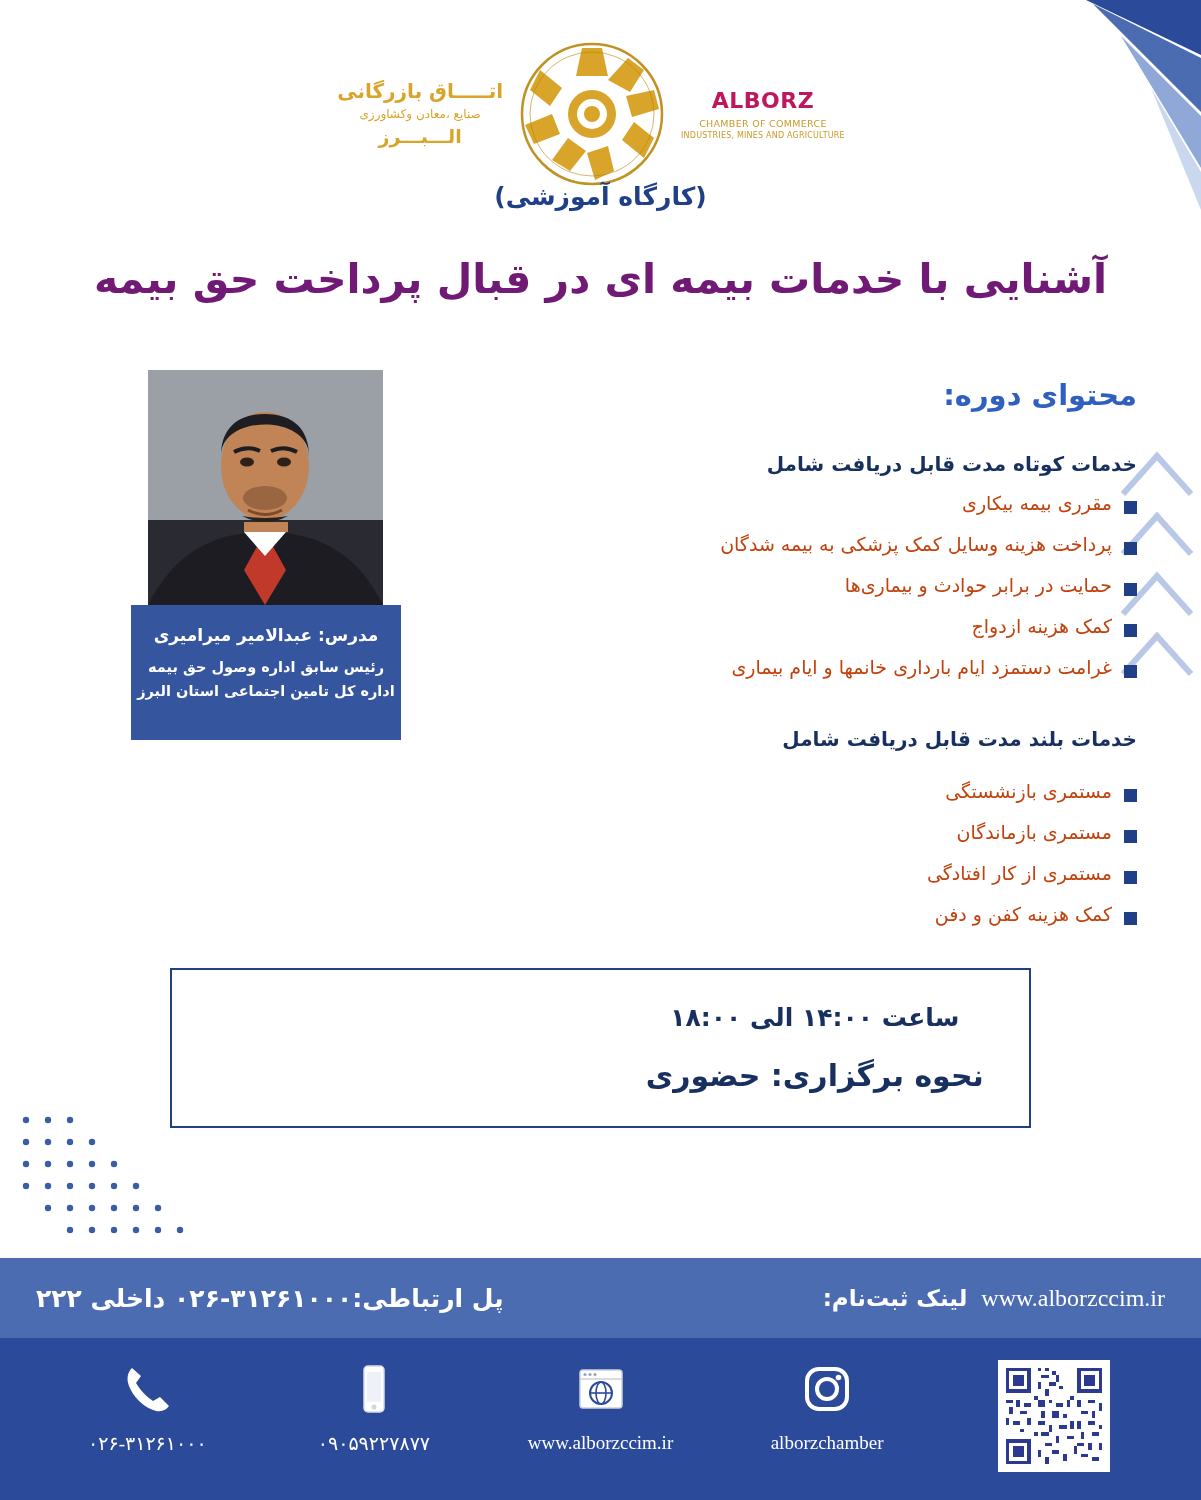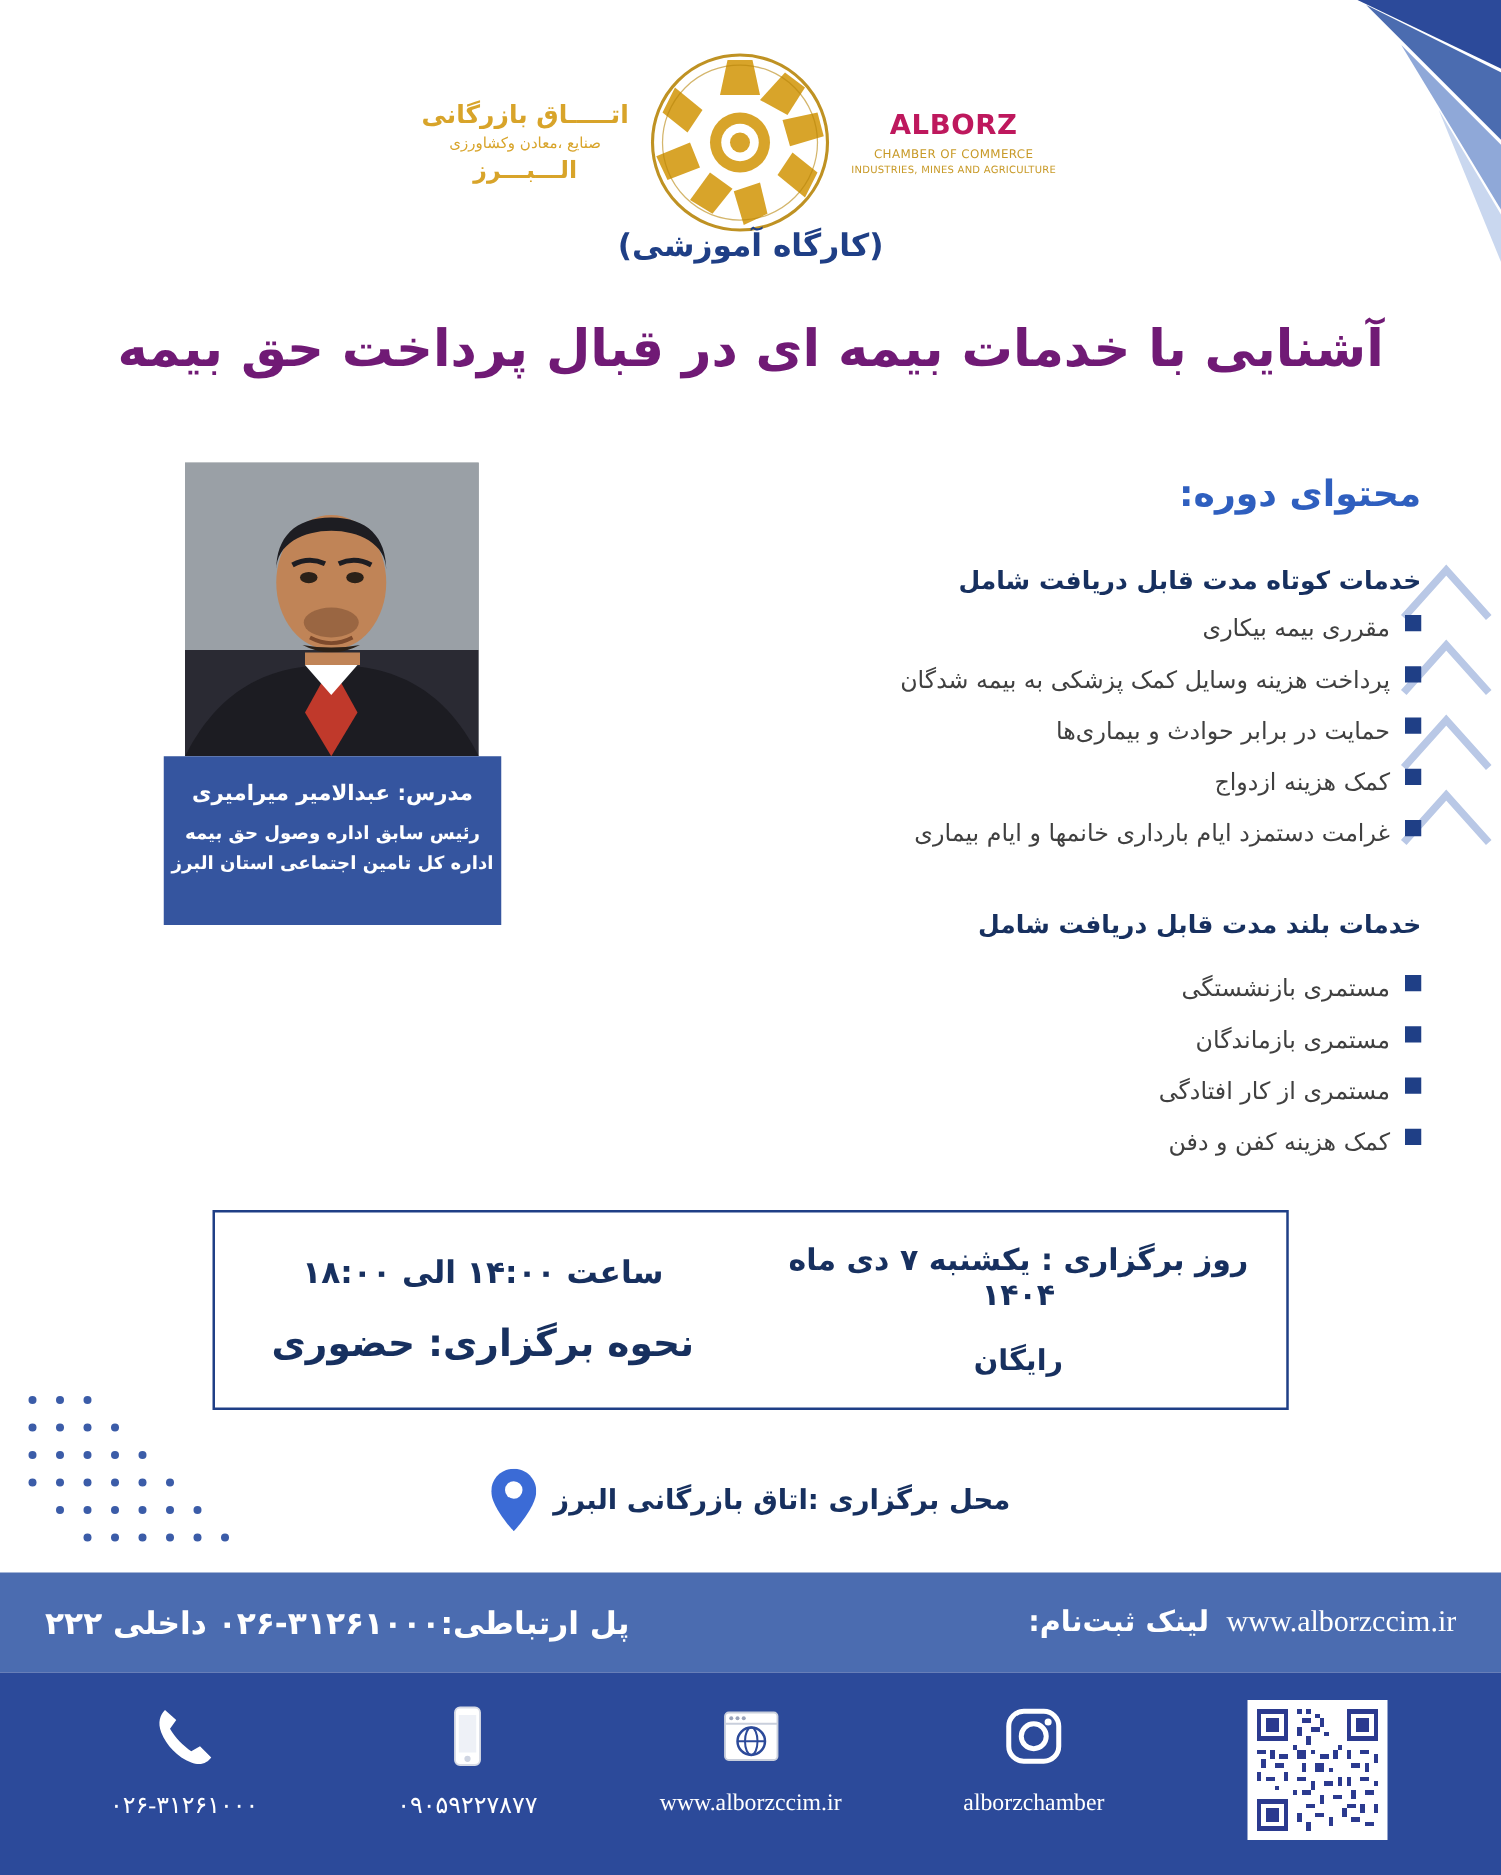--- a/index.html
+++ b/index.html
@@ -61,22 +61,22 @@
     position: absolute; right: 64px;
     font-size: 20px; font-weight: bold; color: #17305f;
   }
   .sec1 { top: 452px; text-align: right; }
   .sec2 { top: 727px; }
 
   .bullet-list { position: absolute; right: 64px; }
   .bl1 { top: 492px; }
   .bl2 { top: 780px; }
   .bullet-item {
-    display: flex; flex-direction: row; align-items: flex-start; gap: 12px;
-    font-size: 19px; color: #404040; margin-bottom: 19px;
+    display: flex; flex-direction: row; align-items: flex-end; gap: 12px;
+    font-size: 19px; color: #c2410c; margin-bottom: 19px;
     justify-content: flex-start;
   }
   .bullet-sq { width: 13px; height: 13px; background: #1f3f86; flex: none; }
 
   
   .photo-frame {
     position: absolute; top: 370px; right: 818px; width: 235px; height: 235px;
     background: #8a8f96; overflow: hidden;
   }
   .instructor-box {
@@ -307,39 +307,26 @@
     </svg>
   </div>
 
   <div class="instructor-box">
     <div class="nm">مدرس: عبدالامیر میرامیری</div>
     <div class="ln">رئیس سابق اداره وصول حق بیمه</div>
     <div class="ln">اداره کل تامین اجتماعی استان البرز</div>
   </div>
 
   <div class="info-box">
-    <div class="info-cell right">
-      <div class="ln1">روز برگزاری : یکشنبه ۷ دی ماه ۱۴۰۴</div>
-      <div class="ln2">رایگان</div>
-    </div>
     <div class="info-cell left">
       <div class="ln1">ساعت ۱۴:۰۰ الی ۱۸:۰۰</div>
       <div class="ln2">نحوه برگزاری: حضوری</div>
     </div>
   </div>
 
-  <div class="venue">
-    <span class="pin-icon">
-      <svg width="36" height="50" viewBox="0 0 36 50">
-        <path d="M18 0 C 8 0 0 8 0 18 C 0 31 18 50 18 50 C 18 50 36 31 36 18 C 36 8 28 0 18 0 Z" fill="#3b6bd6"></path>
-        <circle cx="18" cy="17" r="7" fill="#ffffff"></circle>
-      </svg>
-    </span>
-    <span>محل برگزاری :اتاق بازرگانی البرز</span>
-  </div>
 
   <div class="footer-band">
     <div class="phone-txt">پل ارتباطی:۳۱۲۶۱۰۰۰-۰۲۶ داخلی ۲۲۲</div>
     <div class="reg">
       <span class="reg-label">لینک ثبت‌نام:</span>
       <span class="reg-url">www.alborzccim.ir</span>
     </div>
   </div>
 
   <div class="footer-dark"></div>

